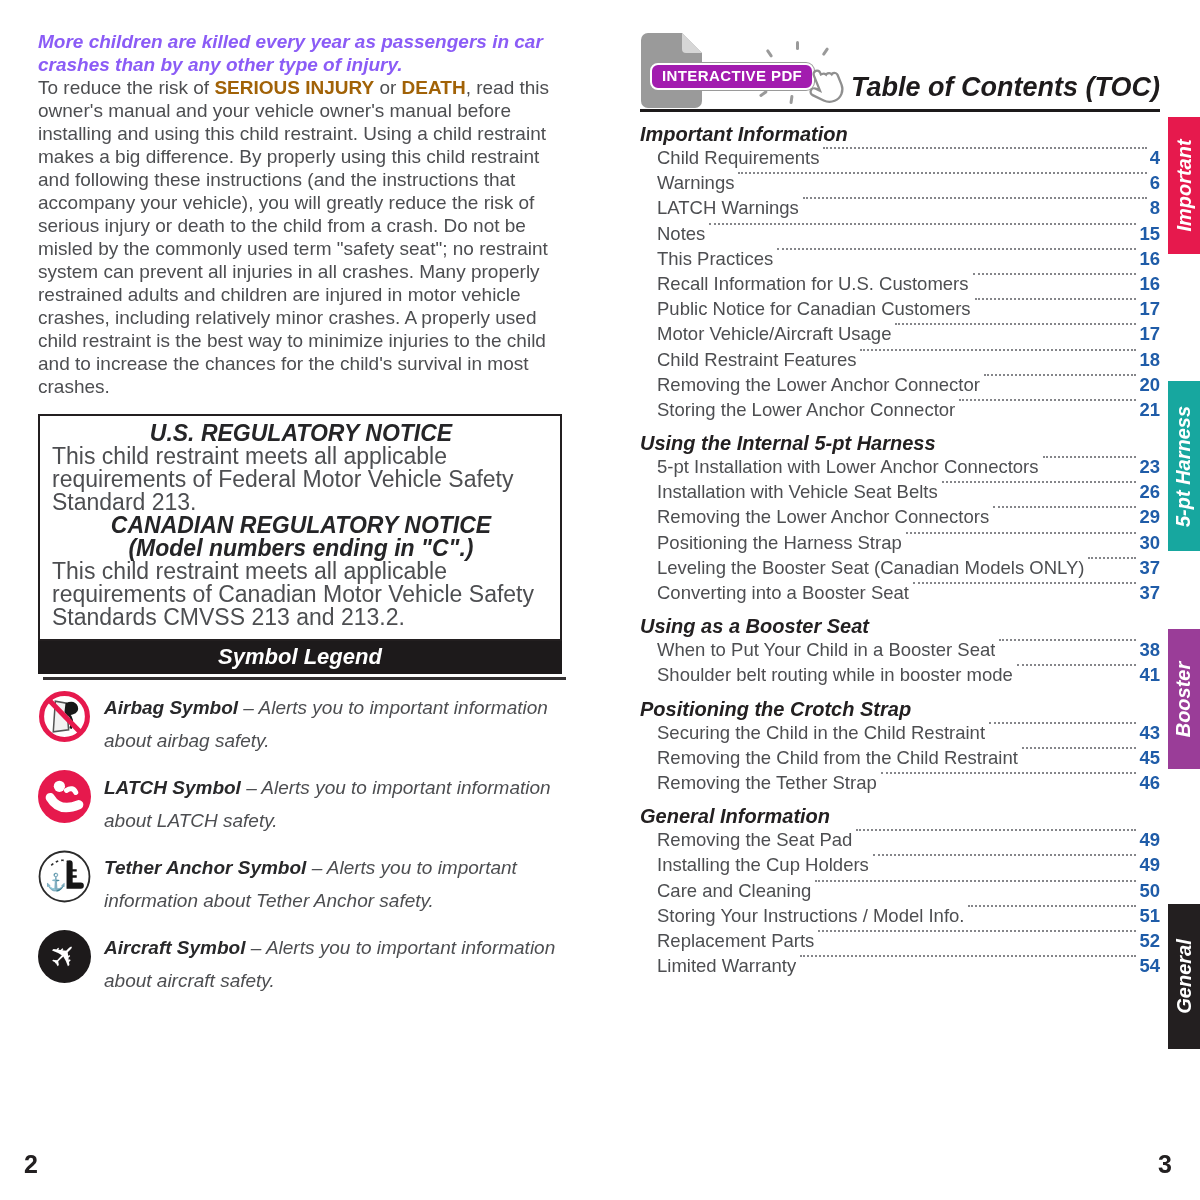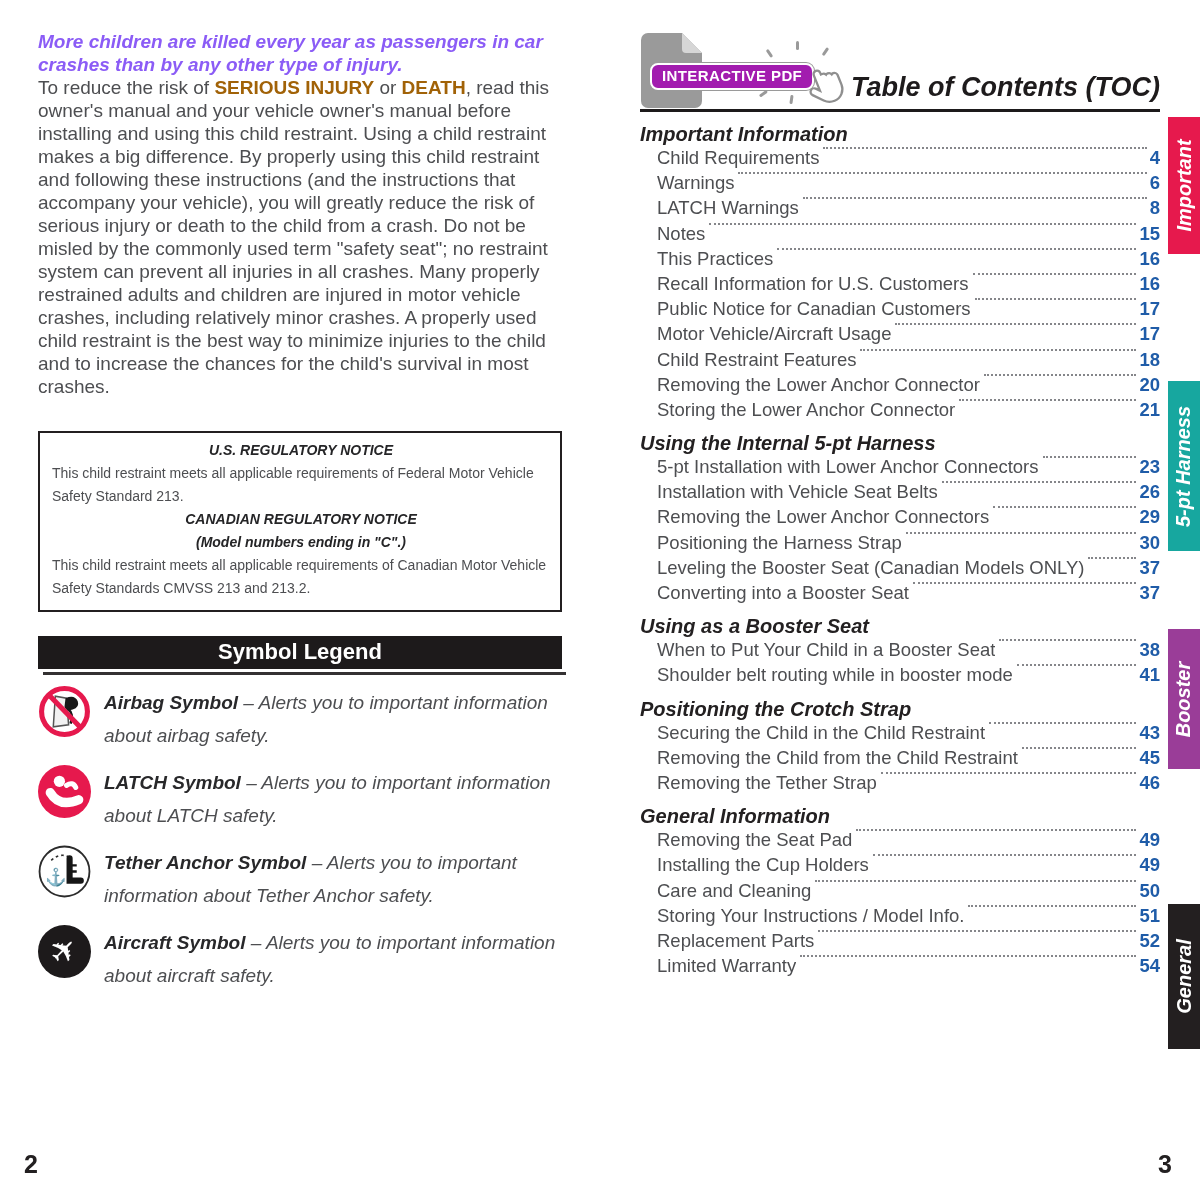--- a/index.html
+++ b/index.html
@@ -18,33 +18,33 @@
   .intro-lead {
     font-size:19px; line-height:23px;
     font-weight:700; font-style:italic; color:#8b5cf6;
   }
   .intro-body {
     font-size:19px; line-height:23px; color:#4d4e51;
   }
   .intro-body b { color:#a16207; }
 
   .reg-box {
-    margin-top:33px;
+    margin-top:16px;
     border:2px solid #231f20;
     padding:6px 10px 10px 12px;
-    font-size:14px; line-height:23px; color:#4d4e51;
+    font-size:23px; line-height:23px; color:#4d4e51;
   }
   .reg-box .box-title {
     text-align:center; font-weight:700; font-style:italic; color:#252527;
   }
 
   .legend-bar {
-    margin-top:24px; position:relative;
+    position:relative;
     height:33px; background:#1d1a1b;
-    color:#fff; font-size:22px; font-weight:700; 
+    color:#fff; font-size:22px; font-weight:700; font-style:italic;
     text-align:center; line-height:31px;
   }
   .legend-bar::after {
     content:""; position:absolute; left:5px; right:-4px; bottom:-6px;
     height:3px; background:#343132;
   }
 
   .legend-items { margin-top:16px; }
   .legend-item { display:flex; gap:13px; margin-bottom:13px; align-items:flex-start; }
   .legend-icon { flex:0 0 53px; width:53px; height:53px; }

